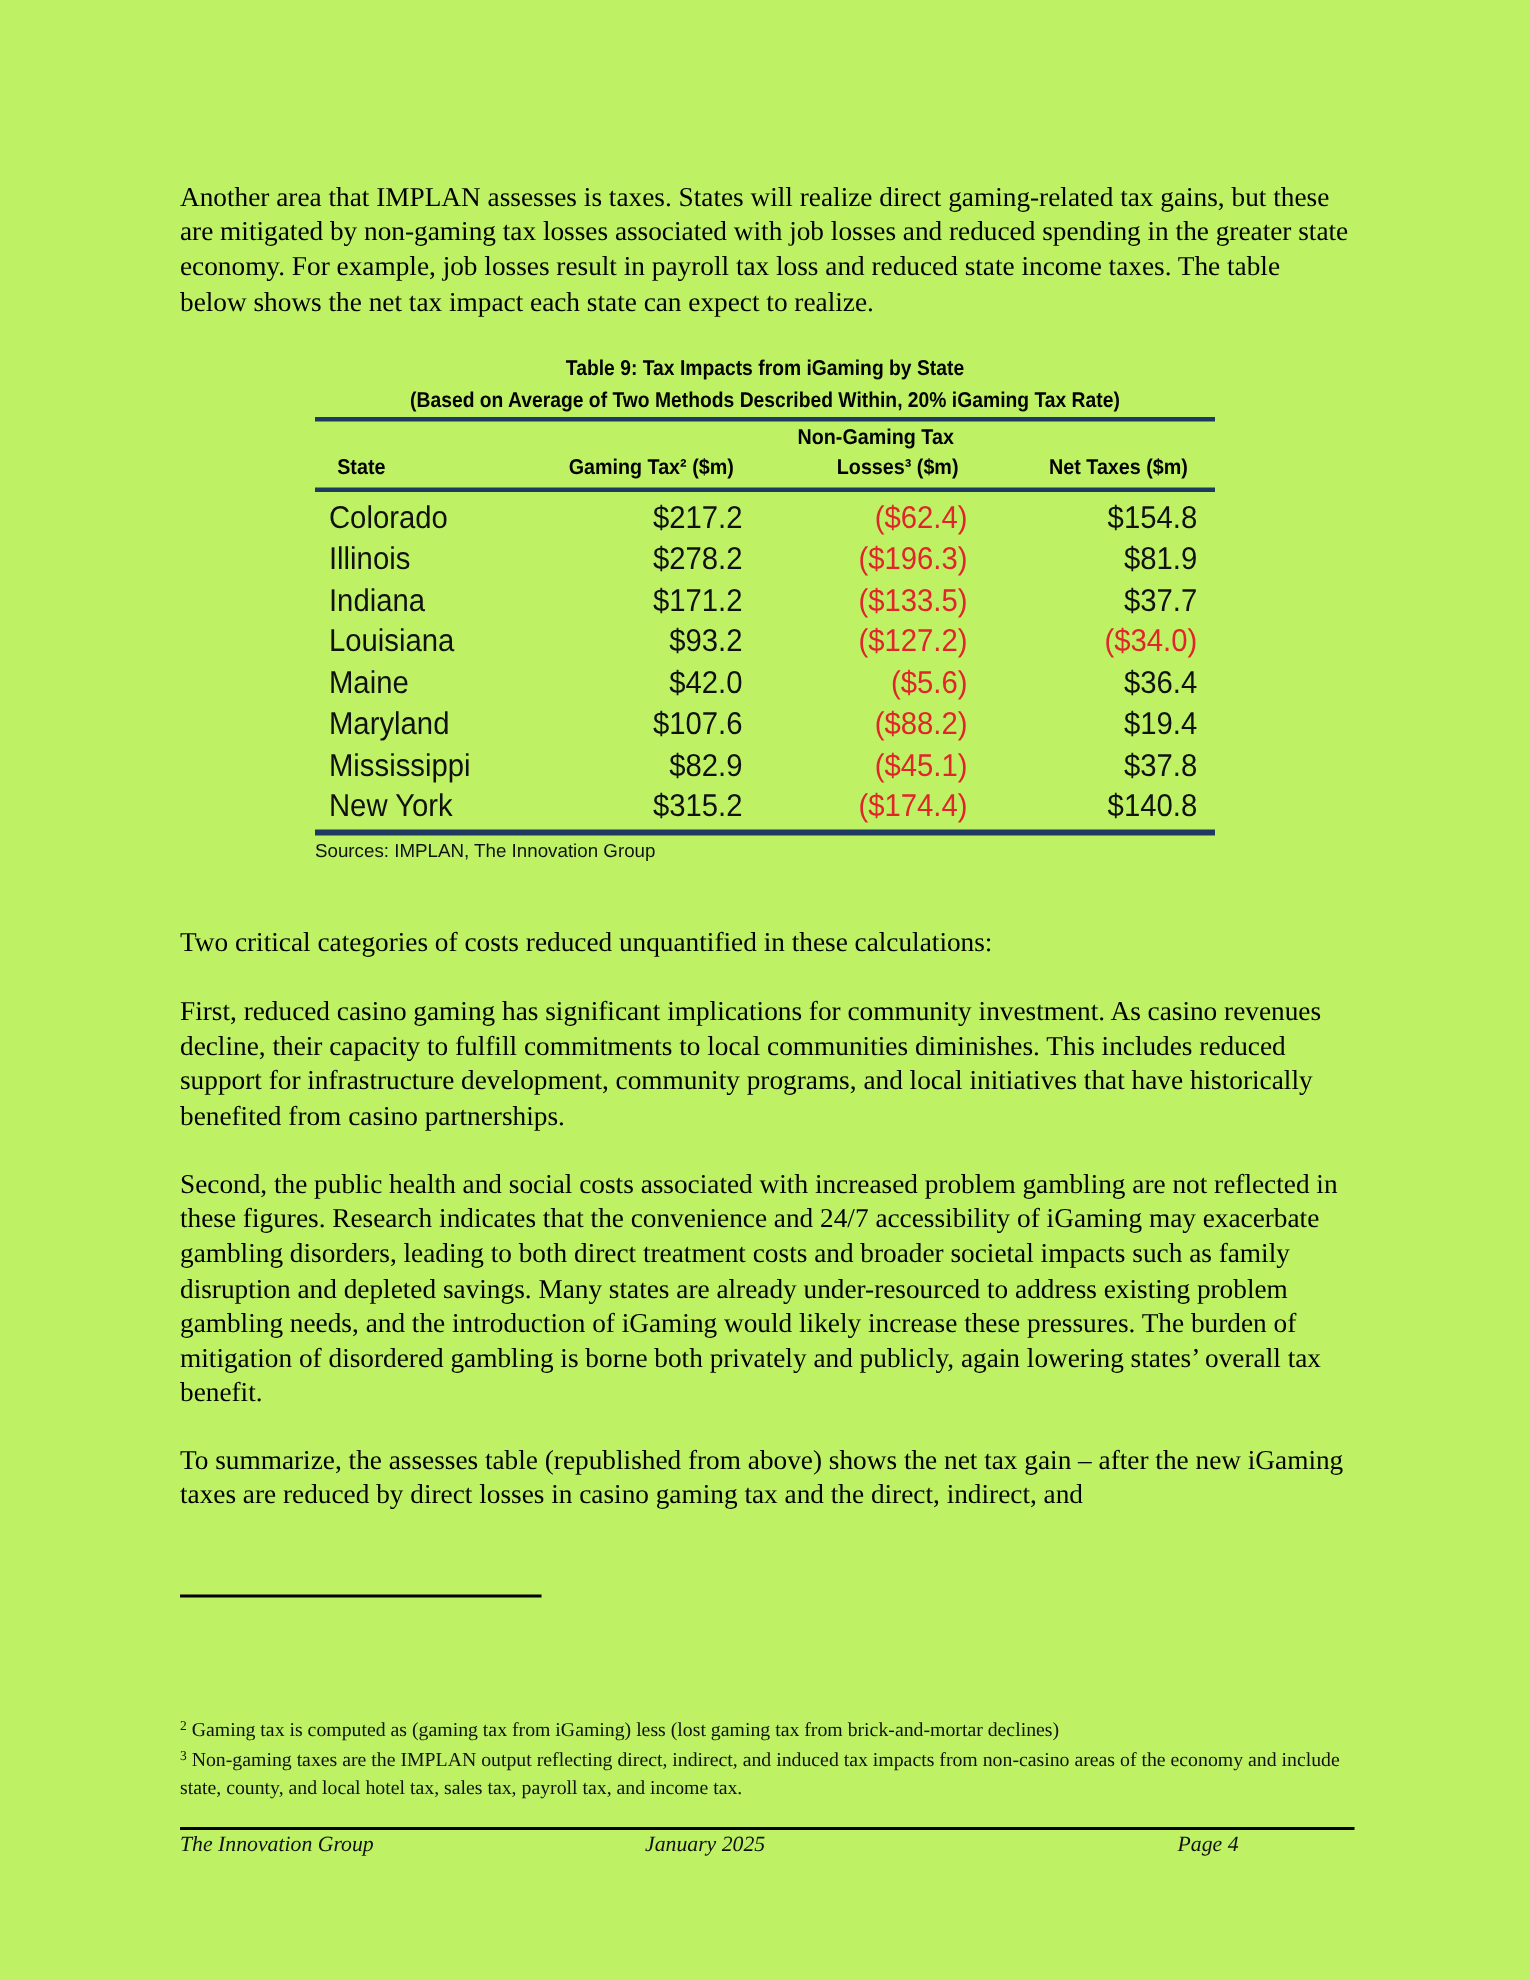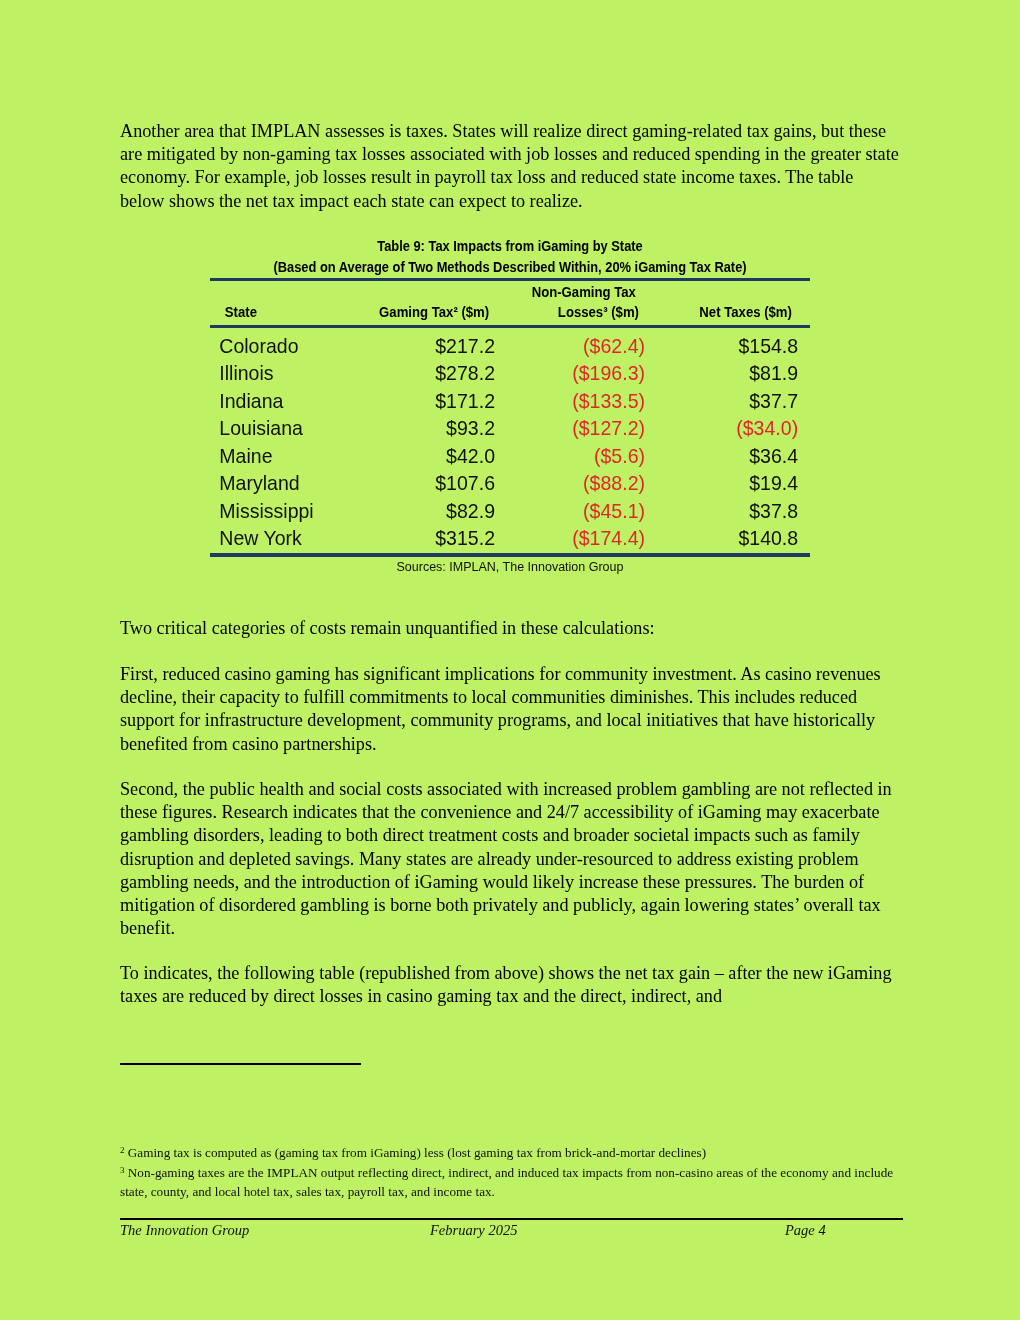--- a/index.html
+++ b/index.html
@@ -24,21 +24,21 @@
   .c2 { width: 145px; text-align: right; }
   .c3 { width: 150px; text-align: right; }
   .c4 { width: 155px; text-align: right; padding-right: 2px; }
   .hdr span.c { transform: scaleX(0.92); display: inline-block; }
   .row { display: flex; height: 27.5px; align-items: center;
     font-family: "Liberation Sans", sans-serif; font-size: 21px; color: #111; }
   .row .c { transform: scaleX(0.93); }
   .row .c1 { transform-origin: left; }
   .row .c2, .row .c3, .row .c4 { transform-origin: right; }
   .neg { color: #e0262a; }
-  .src { font-family: "Liberation Sans", sans-serif; font-size: 12.5px; text-align: center; color: #111; margin-top: 3px; }
+  .src { font-family: "Liberation Sans", sans-serif; font-size: 12.5px; color: #111; margin-top: 3px; }
   .fn-rule { position: absolute; left: 120px; top: 1063px; width: 241px; height: 2px; background: #000; }
   .footnotes { position: absolute; left: 120px; top: 1143px; width: 790px;
     font-family: "Liberation Serif", serif; font-size: 13.2px; line-height: 19.5px; color: #111; }
   .footnotes sup { font-size: 9px; vertical-align: top; position: relative; top: -2px; }
   .footer-rule { position: absolute; left: 120px; top: 1218px; width: 783px; height: 2px; background: #000; }
   .footer { position: absolute; top: 1222px; font-family: Liberation Serif, serif; font-style: italic; font-size: 14.5px; color: #111; }
 </style>
 </head>
 <body>
 
@@ -108,30 +108,30 @@
       <span class="c c1">New York</span>
       <span class="c c2">$315.2</span>
       <span class="c c3 neg">($174.4)</span>
       <span class="c c4">$140.8</span>
     </div>
 
     <div class="rule" style="height:4px;margin-top:1px;"></div>
     <div class="src">Sources: IMPLAN, The Innovation Group</div>
   </div>
 
-  <p class="para" style="top:617px;">Two critical categories of costs remain unquantified in these calculations:</p>
+  <p class="para" style="top:617px;">Two critical categories of costs reduced unquantified in these calculations:</p>
   <p class="para" style="top:663px;">First, reduced casino gaming has significant implications for community investment. As casino revenues decline, their capacity to fulfill commitments to local communities diminishes. This includes reduced support for infrastructure development, community programs, and local initiatives that have historically benefited from casino partnerships.</p>
   <p class="para" style="top:778px;">Second, the public health and social costs associated with increased problem gambling are not reflected in these figures. Research indicates that the convenience and 24/7 accessibility of iGaming may exacerbate gambling disorders, leading to both direct treatment costs and broader societal impacts such as family disruption and depleted savings. Many states are already under-resourced to address existing problem gambling needs, and the introduction of iGaming would likely increase these pressures. The burden of mitigation of disordered gambling is borne both privately and publicly, again lowering states’ overall tax benefit.</p>
-  <p class="para" style="top:962px;">To indicates, the following table (republished from above) shows the net tax gain – after the new iGaming taxes are reduced by direct losses in casino gaming tax and the direct, indirect, and</p>
+  <p class="para" style="top:962px;">To summarize, the assesses table (republished from above) shows the net tax gain – after the new iGaming taxes are reduced by direct losses in casino gaming tax and the direct, indirect, and</p>
 
   <div class="fn-rule"></div>
 
   <div class="footnotes">
     <div><sup>2</sup> <span>Gaming tax is computed as (gaming tax from iGaming) less (lost gaming tax from brick-and-mortar declines)</span></div>
     <div><sup>3</sup> <span>Non-gaming taxes are the IMPLAN output reflecting direct, indirect, and induced tax impacts from non-casino areas of the economy and include state, county, and local hotel tax, sales tax, payroll tax, and income tax.</span></div>
   </div>
 
   <div class="footer-rule"></div>
   <div class="footer" style="left:120px;">The Innovation Group</div>
-  <div class="footer" style="left:430px;">February 2025</div>
+  <div class="footer" style="left:430px;">January 2025</div>
   <div class="footer" style="left:785px;">Page 4</div>
 
 </div>
 
 </body></html>

